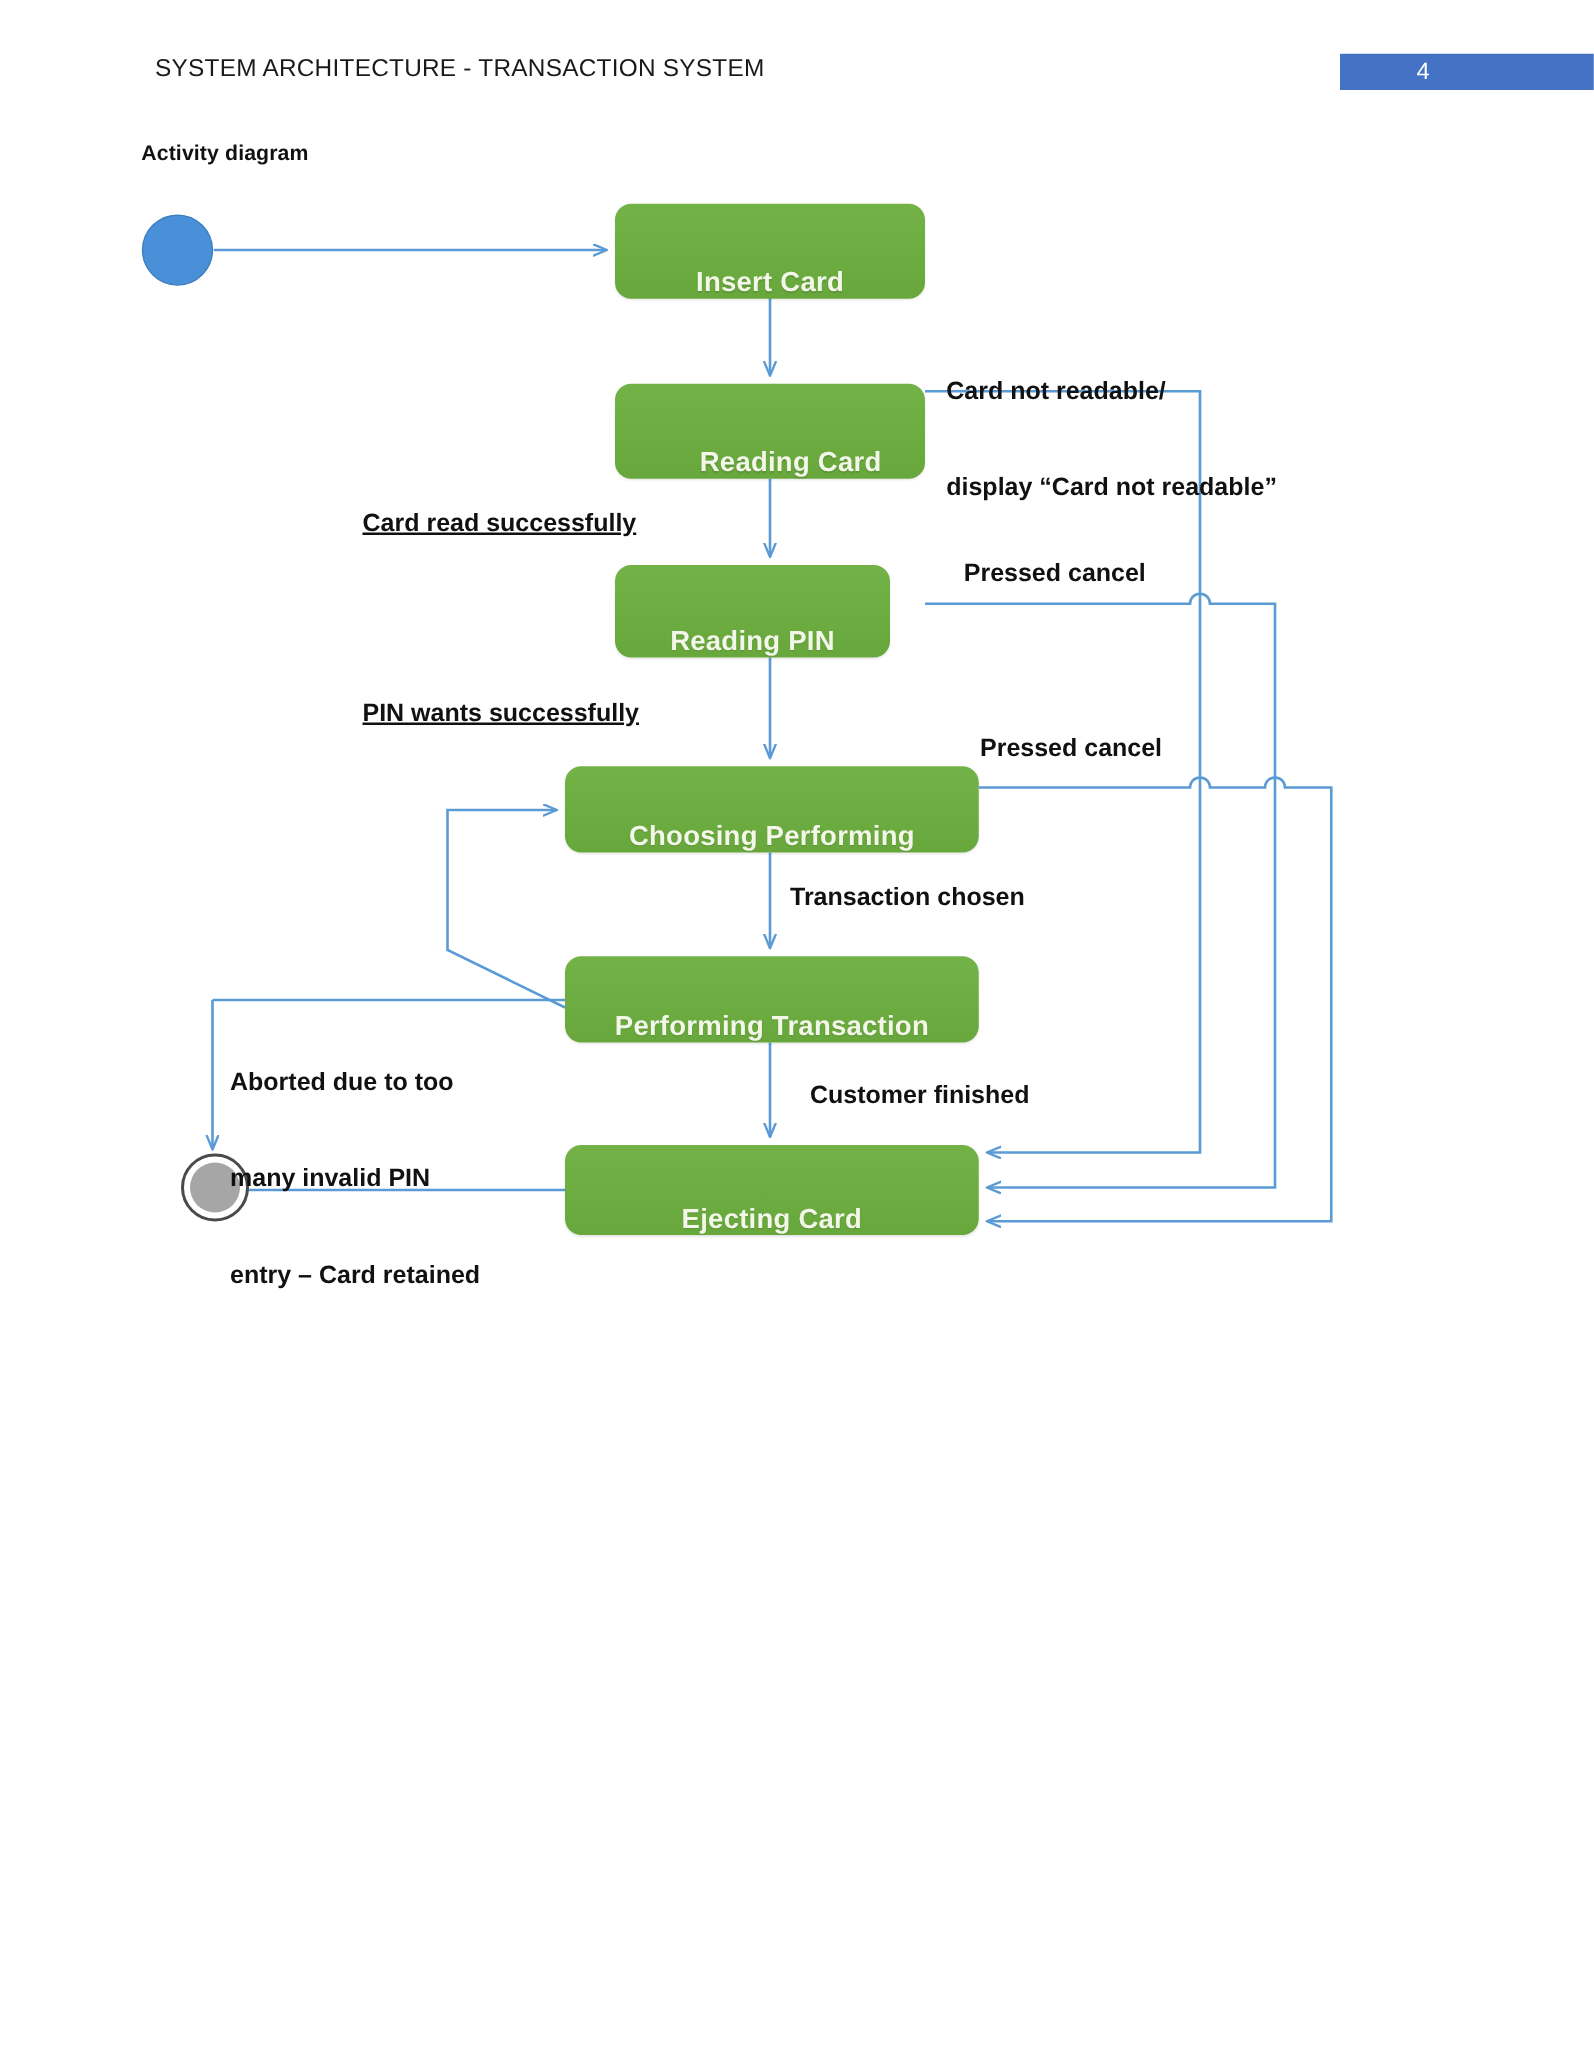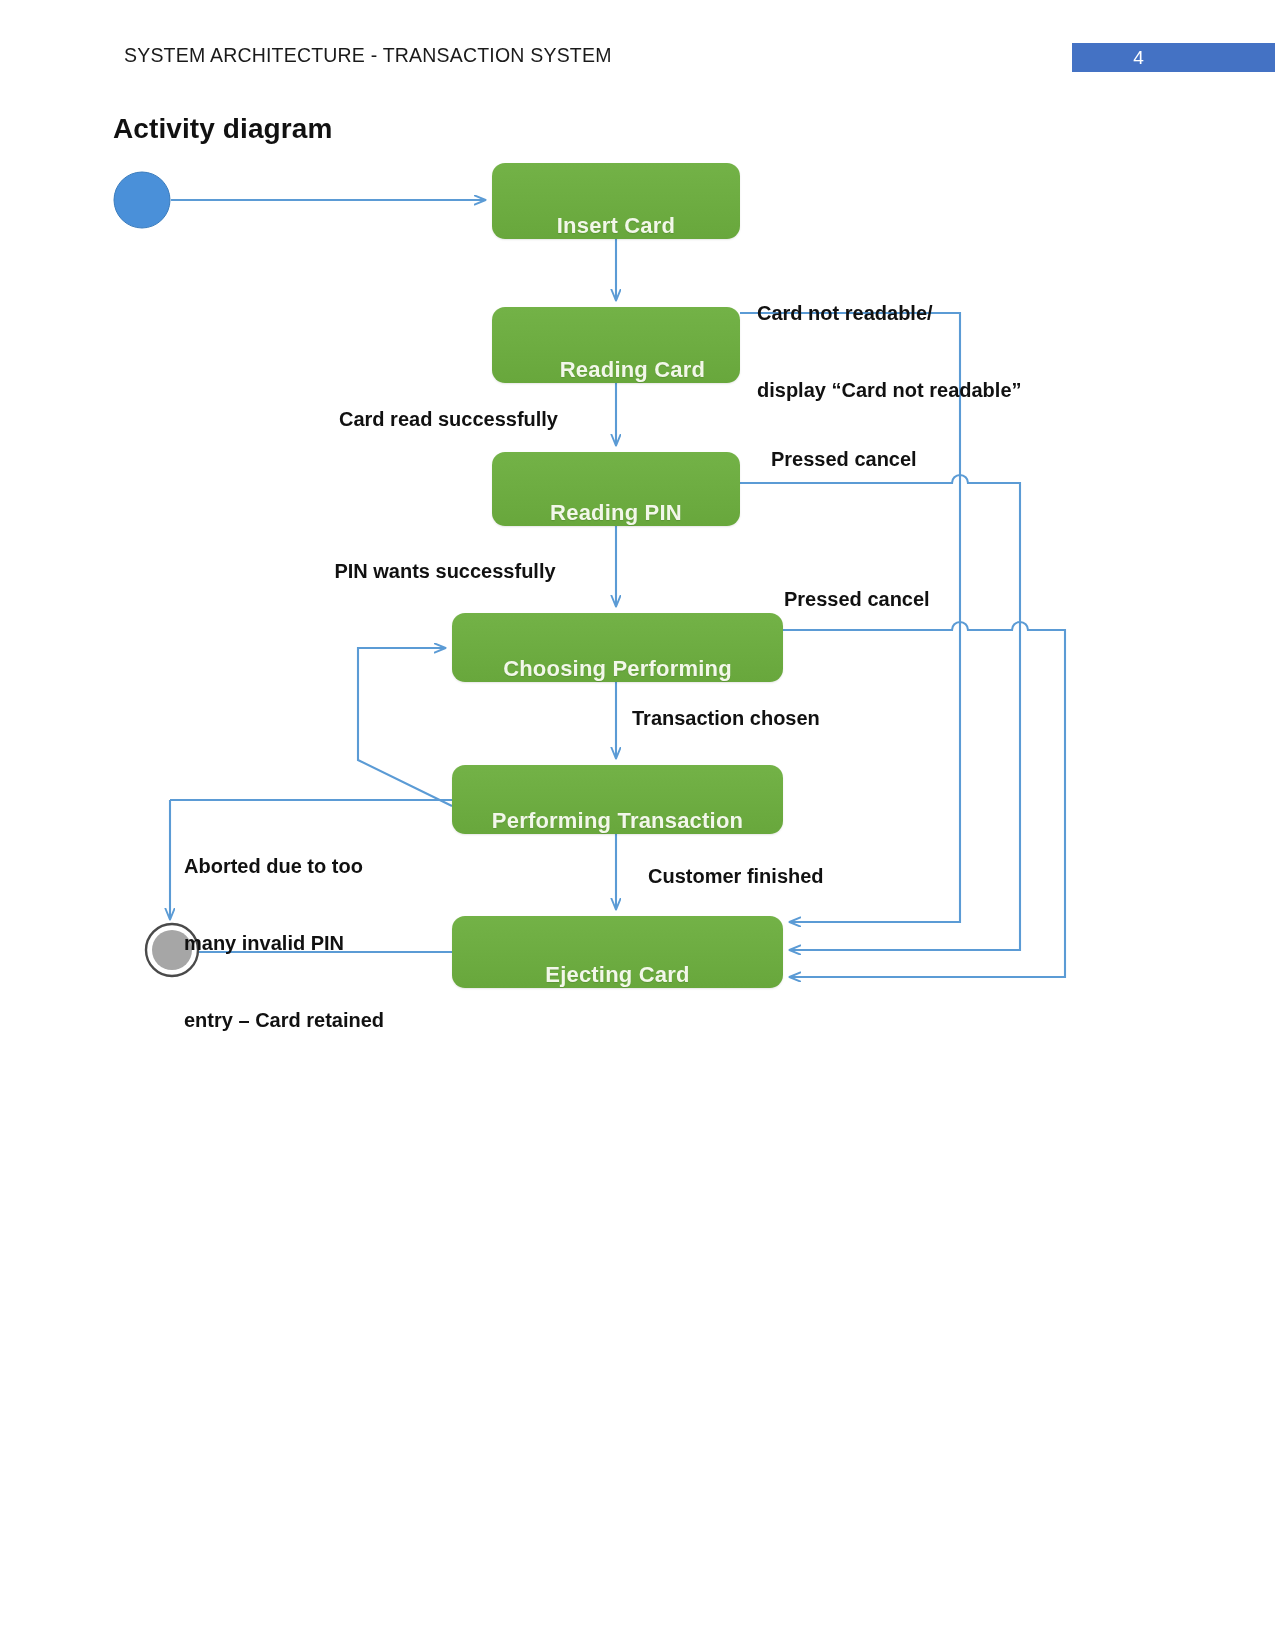--- a/index.html
+++ b/index.html
@@ -25,21 +25,21 @@
     width:203px; height:29px;
     background:#4472c4;
     color:#ffffff;
     font-size:19px;
     display:flex; align-items:center; justify-content:center;
     box-sizing:border-box; padding-right:70px;
   }
 
   .section-title {
     position:absolute; left:113px; top:113px;
-    font-size:28px; font-weight:bold; color:#111;
+    font-size:17px; font-weight:bold; color:#111;
     letter-spacing:.1px;
   }
 
   
   .diagram { position:absolute; left:0; top:0; width:1275px; height:1060px; }
   .diagram svg { position:absolute; left:0; top:0; }
 
   
   .state-box {
     position:absolute;
@@ -62,21 +62,21 @@
   
   .edge-label {
     position:absolute;
     font-size:20px;
     font-weight:bold;
     color:#111111;
     line-height:1.28;
     white-space:pre;
   }
   .edge-label.center { text-align:left; }
-  .edge-label.right  { text-align:center; }
+  .edge-label.right  { text-align:left;text-decoration:underline; }
 </style>
 </head>
 <body>
 
 <div id="page">
 
   <div class="doc-header">SYSTEM ARCHITECTURE - TRANSACTION SYSTEM</div>
 
   <div class="page-badge">
     <span>4</span>
@@ -127,21 +127,21 @@
     </svg>
 
     <div class="state-box" style="left:492px; top:163px; width:248px; height:76px;">
       <span class="state-label">Insert Card</span>
     </div>
 
     <div class="state-box" style="left:492px; top:307px; width:248px; height:76px;padding-left:33px;">
       <span class="state-label">Reading Card</span>
     </div>
 
-    <div class="state-box" style="left:492px; top:452px; width:248px; height:74px;">
+    <div class="state-box" style="left:492px; top:452px; width:220px; height:74px;">
       <span class="state-label">Reading PIN</span>
     </div>
 
     <div class="state-box" style="left:452px; top:613px; width:331px; height:69px;">
       <span class="state-label">Choosing Performing</span>
     </div>
 
     <div class="state-box" style="left:452px; top:765px; width:331px; height:69px;">
       <span class="state-label">Performing Transaction</span>
     </div>

